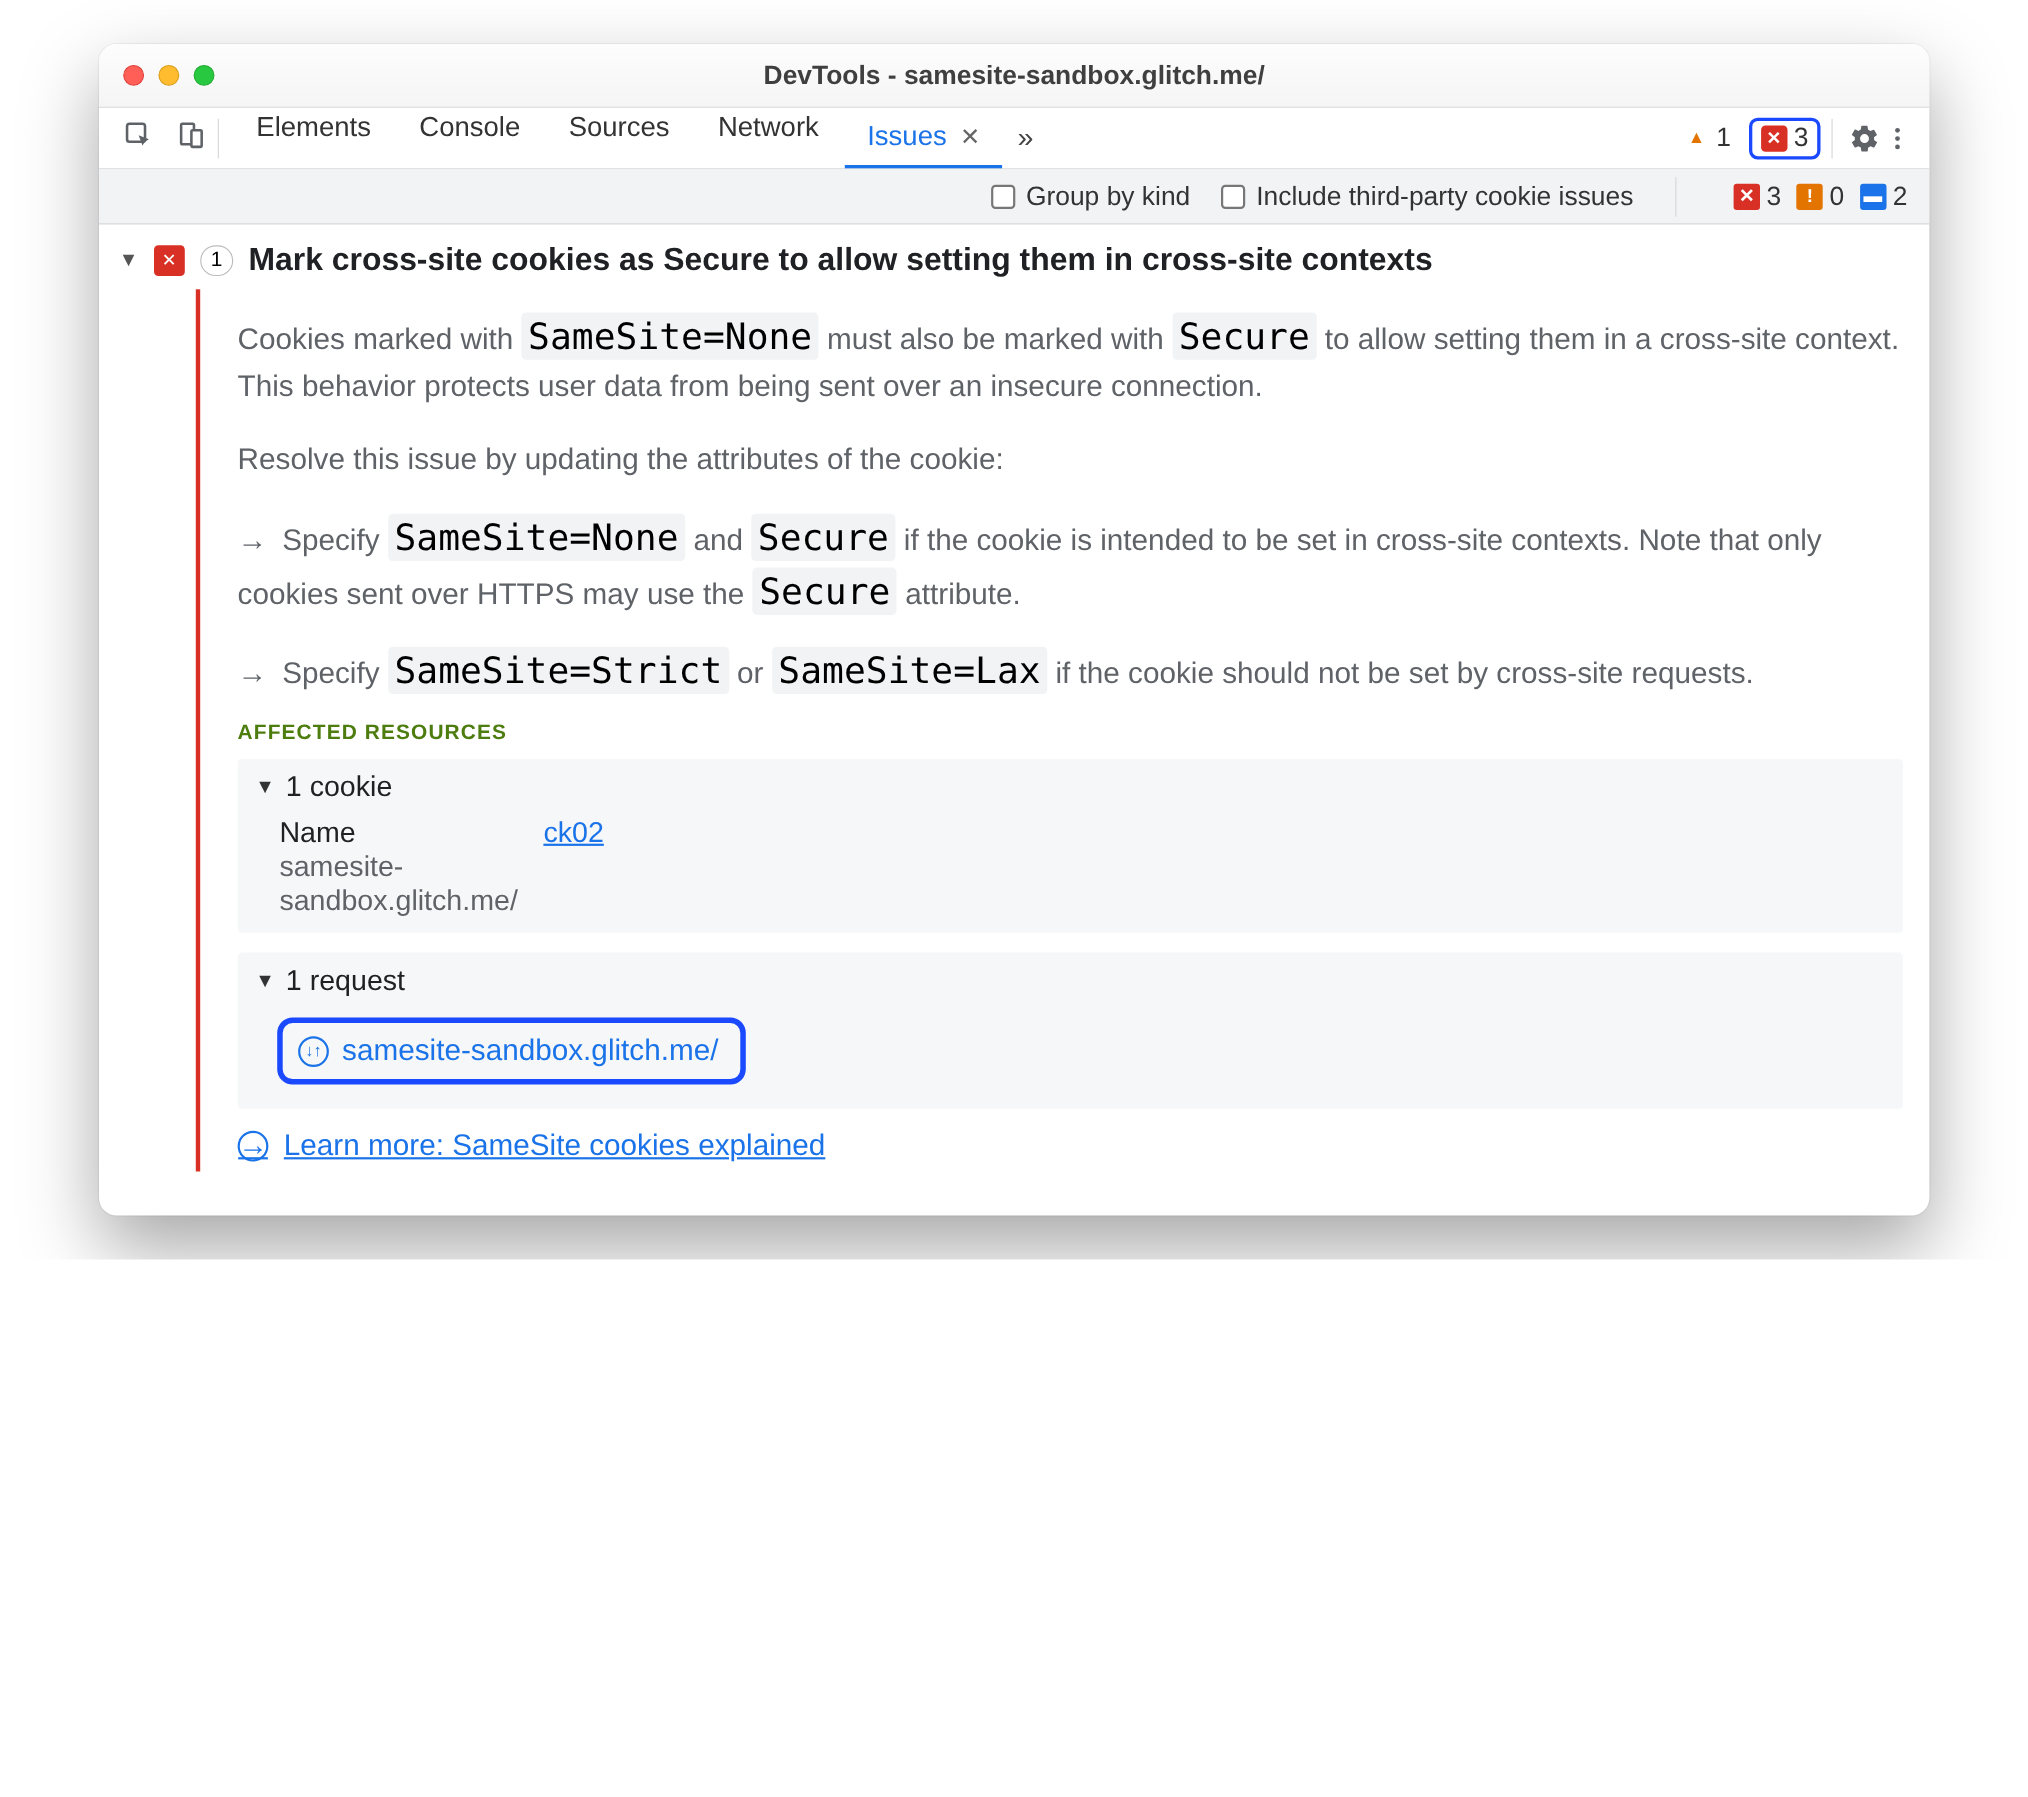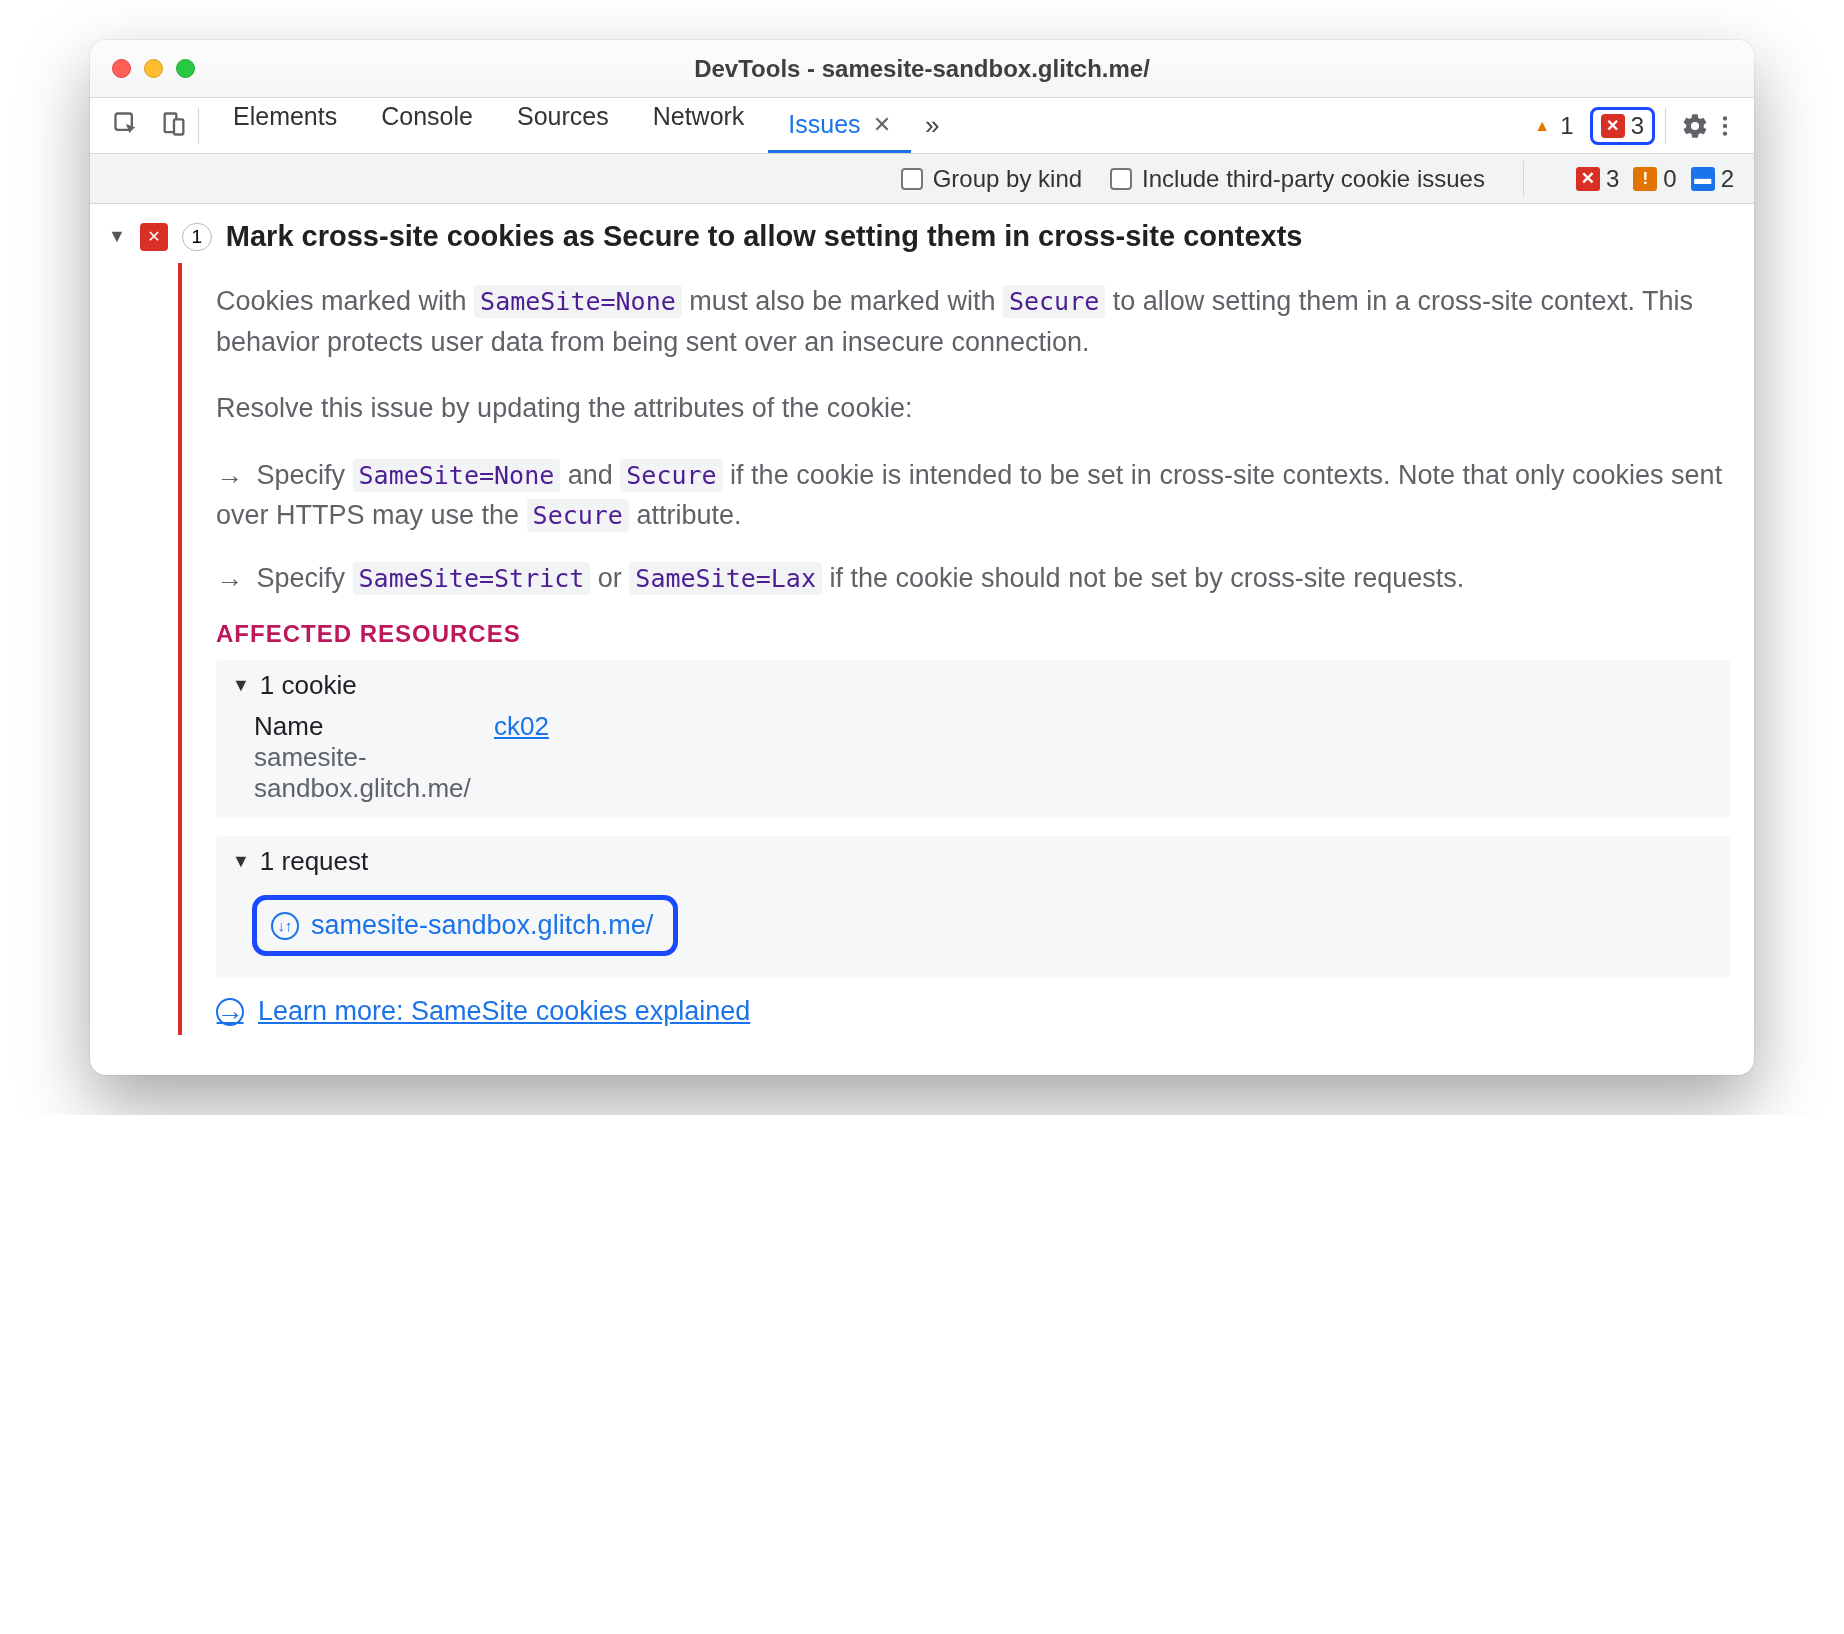--- a/index.html
+++ b/index.html
@@ -107,25 +107,25 @@
     display:flex; align-items:center; justify-content:center; padding:0 8px;
   }
   .issuetitle { font-size:29px; font-weight:700; color:#202124;}
   .issuebody {
     margin-left:70px; border-left:4px solid #d93025; padding:18px 0 8px 34px;
   }
   .para { font-size:27px; color:#5f6368; line-height:1.5; margin-bottom:26px;}
   code.inline {
     font-family: ui-monospace, SFMono-Regular, Menlo, monospace;
     background:#f1f3f4; padding:2px 6px; border-radius:4px;
-    font-size:25px; color:#4c1d95;
+    font-size:33px; color:#000000;
   }
   .bullet { font-size:27px; color:#5f6368; line-height:1.5; margin-bottom:22px;}
   .bullet .arw { color:#5f6368; margin-right:6px;}
-  .sectionlabel { font-size:24px; letter-spacing:1px; font-weight:700; color:#be185d; margin:18px 0 12px;}
+  .sectionlabel { font-size:19px; letter-spacing:1px; font-weight:700; color:#4d7c0f; margin:18px 0 12px;}
   .respanel {
     background:#f6f7f8; border-radius:4px; padding:10px 16px 14px; margin-bottom:18px;
   }
   .reshead { font-size:26px; color:#202124; display:flex; align-items:center; gap:10px; margin-bottom:10px;}
   .tri { color:#333; font-size:18px;}
   .restable { display:grid; grid-template-columns: 240px 1fr; row-gap:0; font-size:26px; padding-left:22px;}
   .restable .th { color:#202124;}
   .restable .lnk { color:#1a73e8; text-decoration:underline;}
   .reqblock { background:#f6f7f8; border-radius:4px; padding:10px 16px 22px; margin-bottom:18px;}
   .reqlink {

